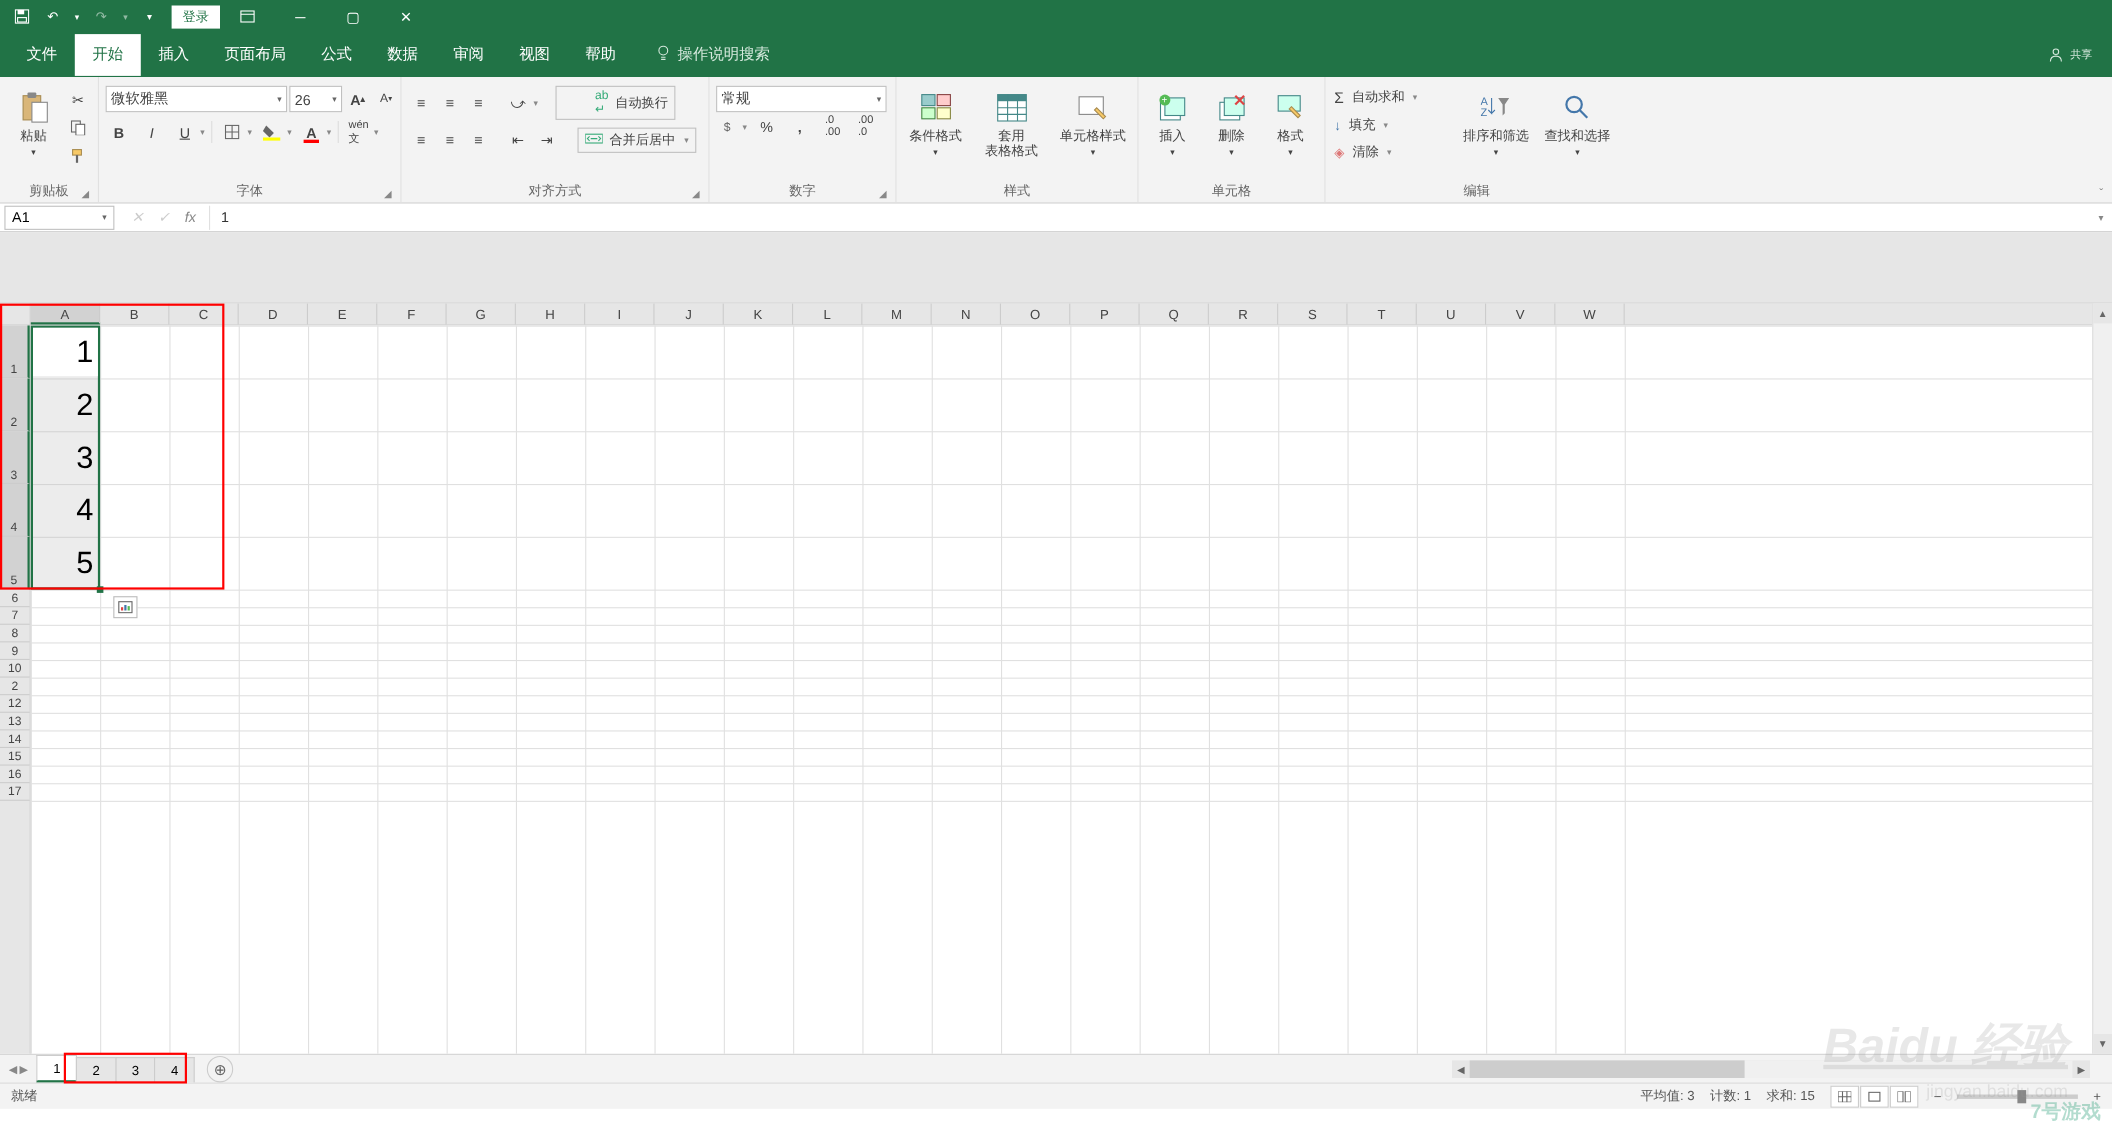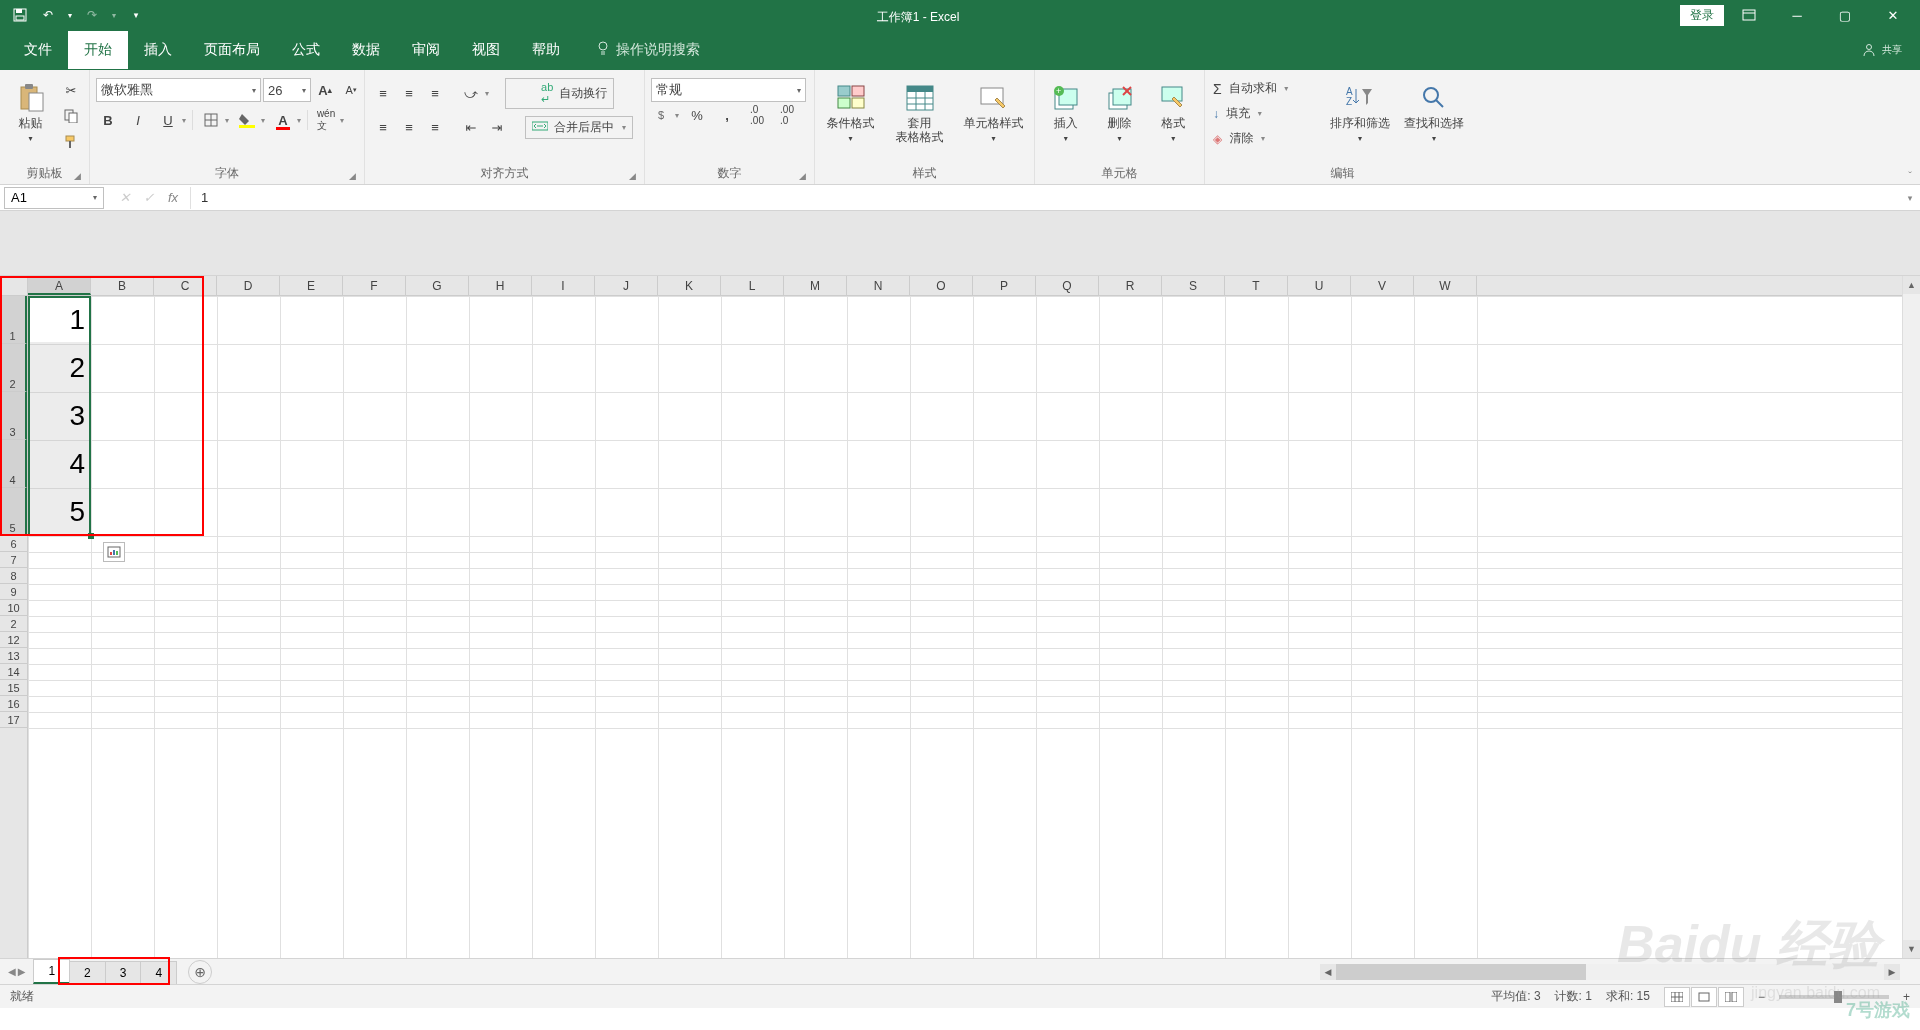--- a/index.html
+++ b/index.html
@@ -86,21 +86,21 @@
 .hscroll-thumb{position:absolute;left:0;width:250px;height:100%;background:#cdcdcd;cursor:pointer;}
 
 
 .statusbar{height:24px;background:#f3f3f3;border-top:1px solid #d4d4d4;display:flex;align-items:center;font-size:12px;color:#555;padding:0 10px;}
 .status-right{margin-left:auto;display:flex;align-items:center;gap:14px;}
 .view-btns{display:flex;gap:1px;}
 .view-btn{width:26px;height:20px;border:1px solid #ccc;background:#fff;display:flex;align-items:center;justify-content:center;cursor:pointer;font-size:10px;}
 .zoom-slider{width:110px;height:4px;background:#ccc;position:relative;cursor:pointer;}
 .zoom-thumb{position:absolute;left:50%;top:-4px;width:8px;height:12px;background:#888;}
 
-.watermark{position:absolute;right:40px;bottom:50px;opacity:0.22;font-size:52px;color:#999;pointer-events:none;font-weight:bold;font-style:italic;}
+.watermark{position:absolute;right:40px;bottom:50px;opacity:0.22;font-size:44px;color:#999;pointer-events:none;font-weight:bold;font-style:italic;text-decoration:underline;}
 .watermark2{position:absolute;right:40px;bottom:28px;opacity:0.22;font-size:16px;color:#999;pointer-events:none;}
 .watermark3{position:absolute;right:10px;bottom:8px;opacity:0.4;font-size:18px;color:#4a8;pointer-events:none;font-weight:bold;}
 </style>
 </head>
 <body>
 
 <div class="titlebar">
   <div class="qat">
     <div class="qat-btn">
         <svg width="14" height="14" viewBox="0 0 14 14">
@@ -108,21 +108,20 @@
           <rect x="3" y="1" width="6" height="4" fill="#fff"></rect>
           <rect x="3" y="8" width="8" height="4" fill="none" stroke="#fff"></rect>
         </svg>
       </div>
     <div class="qat-btn">↶</div>
     <div class="qat-btn" style="font-size:8px;width:12px;">▾</div>
     <div class="qat-btn" style="opacity:0.5;">↷</div>
     <div class="qat-btn" style="font-size:8px;width:12px;opacity:0.5;">▾</div>
     <div class="qat-btn" style="font-size:9px;">▾</div>
   </div>
-  <div class="title-center">工作簿1 - Excel</div>
   <div class="title-right">
     <div class="login-btn">登录</div>
     <div class="win-btn">
         <svg width="14" height="12" viewBox="0 0 14 12">
           <rect x="1" y="1" width="12" height="10" fill="none" stroke="#fff"></rect>
           <line x1="1" y1="4" x2="13" y2="4" stroke="#fff"></line>
         </svg>
       </div>
     <div class="win-btn">─</div>
     <div class="win-btn">▢</div>

